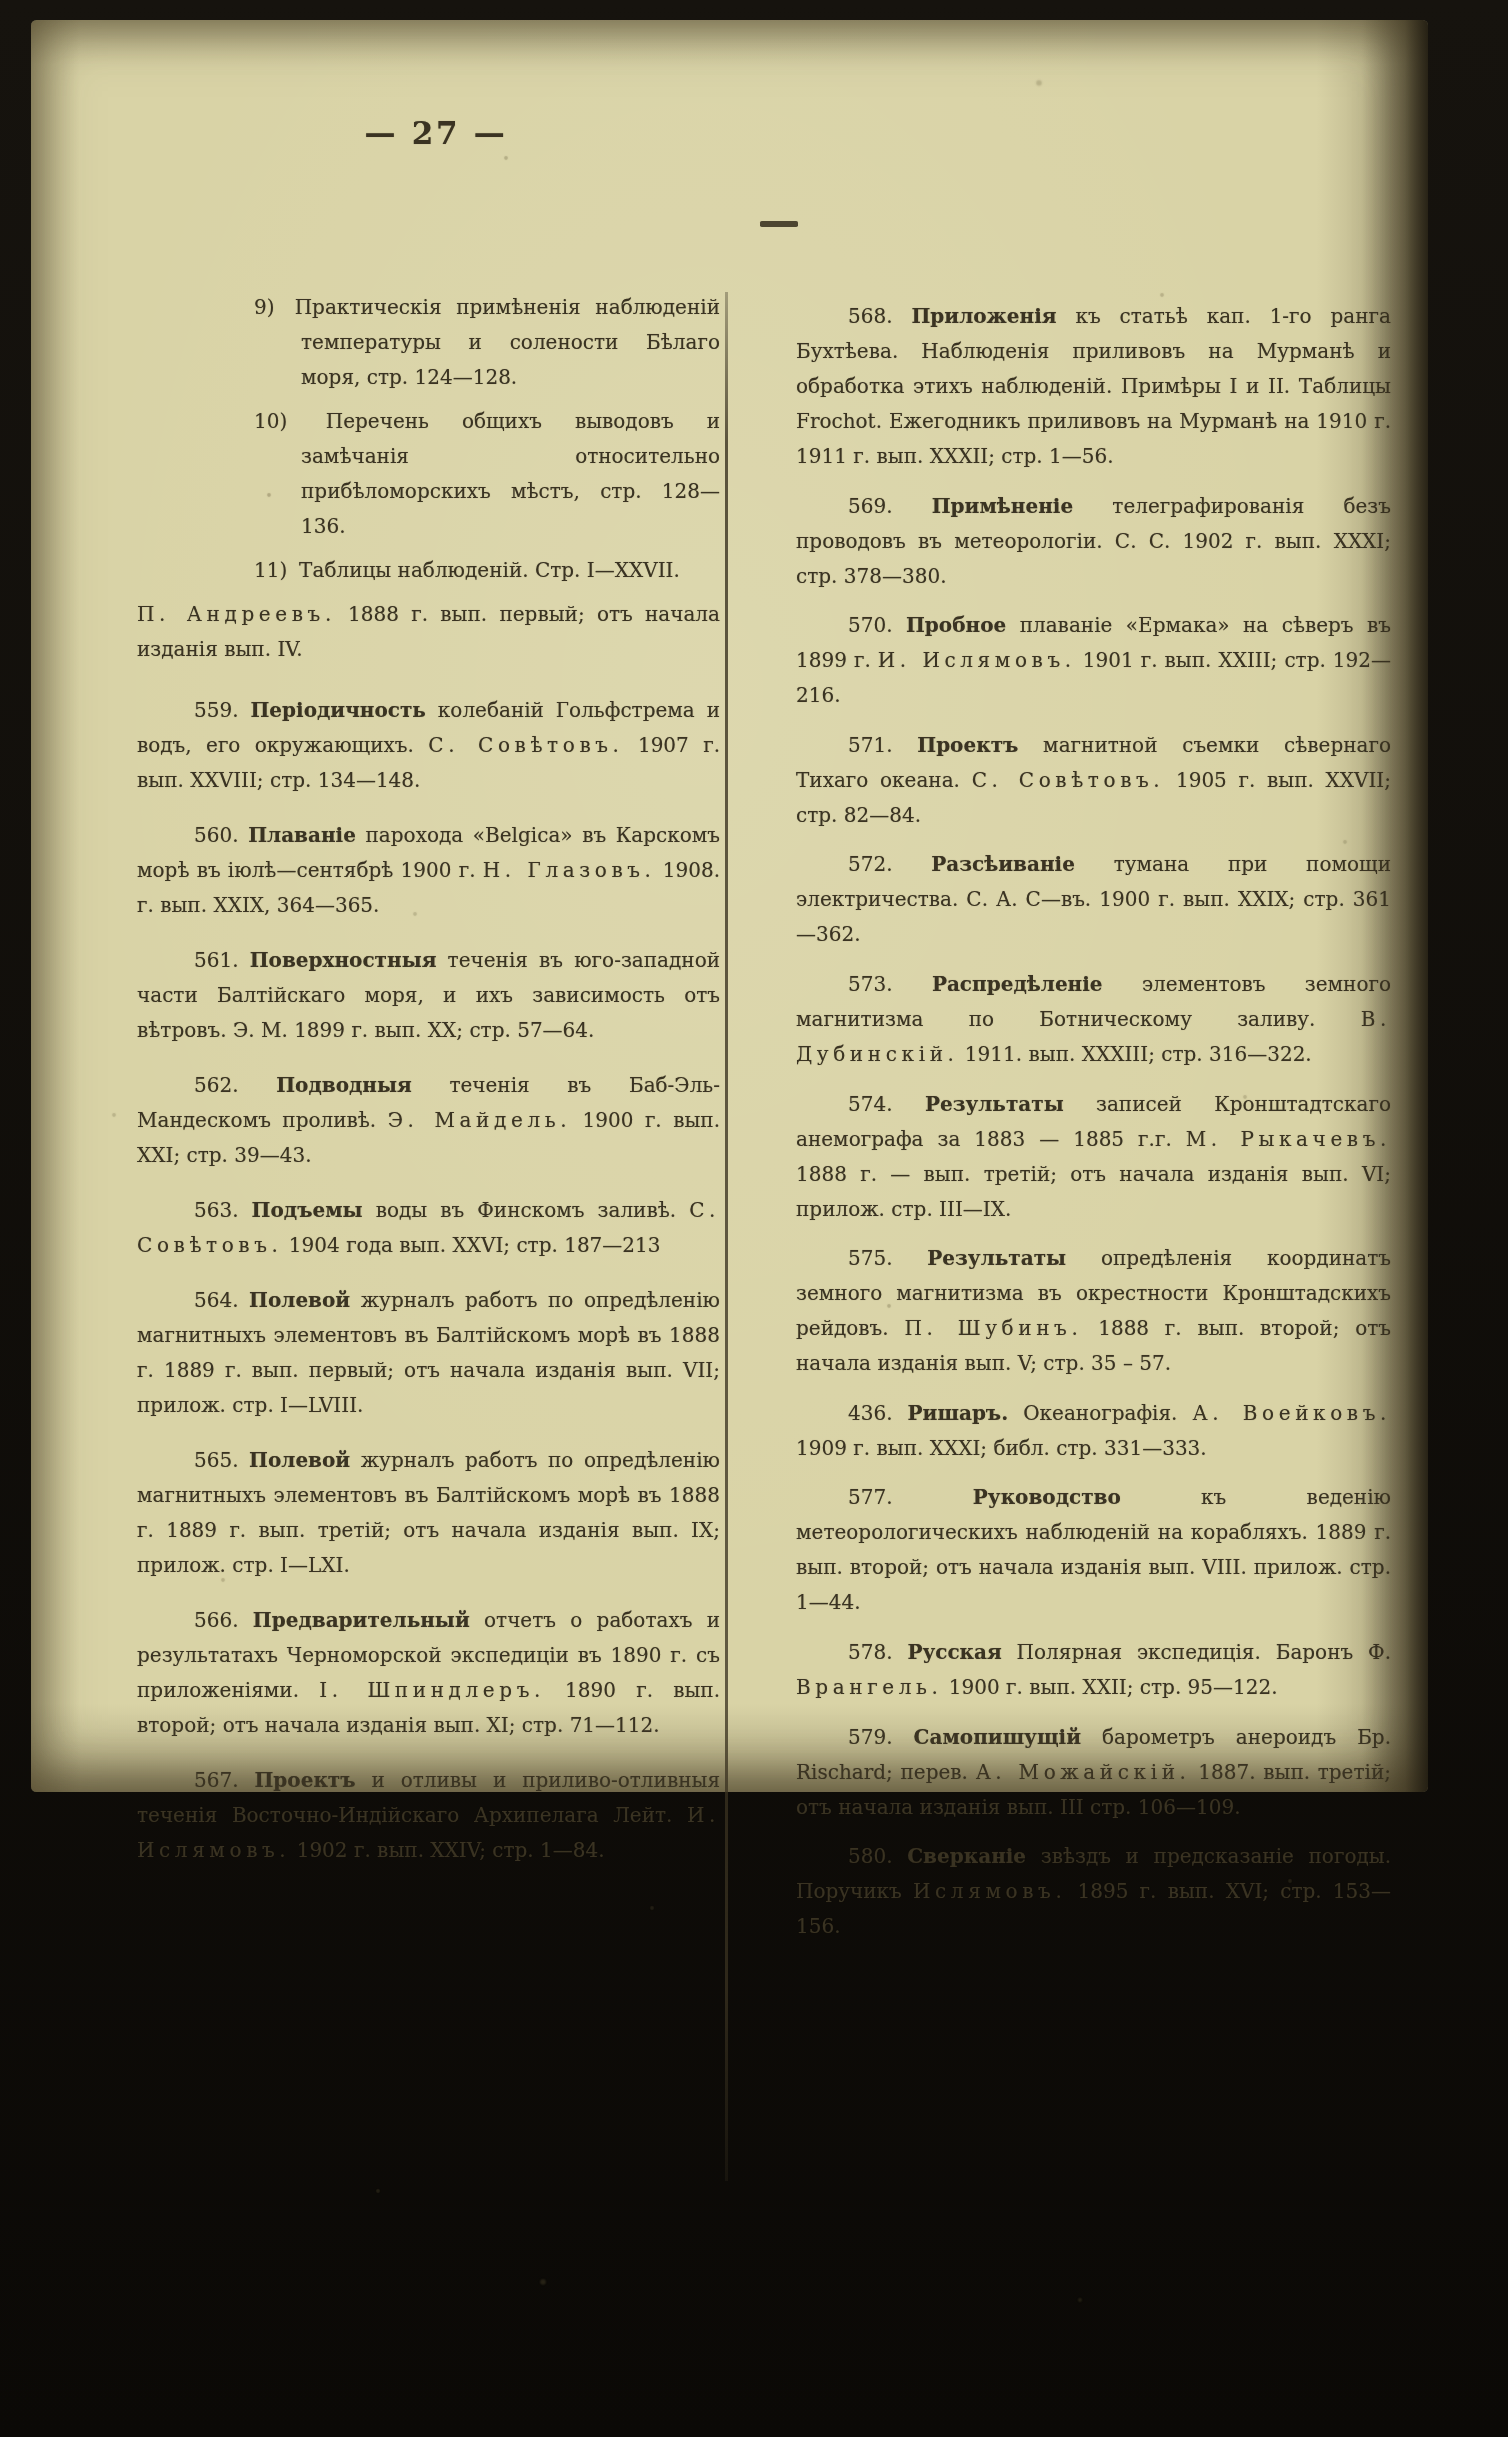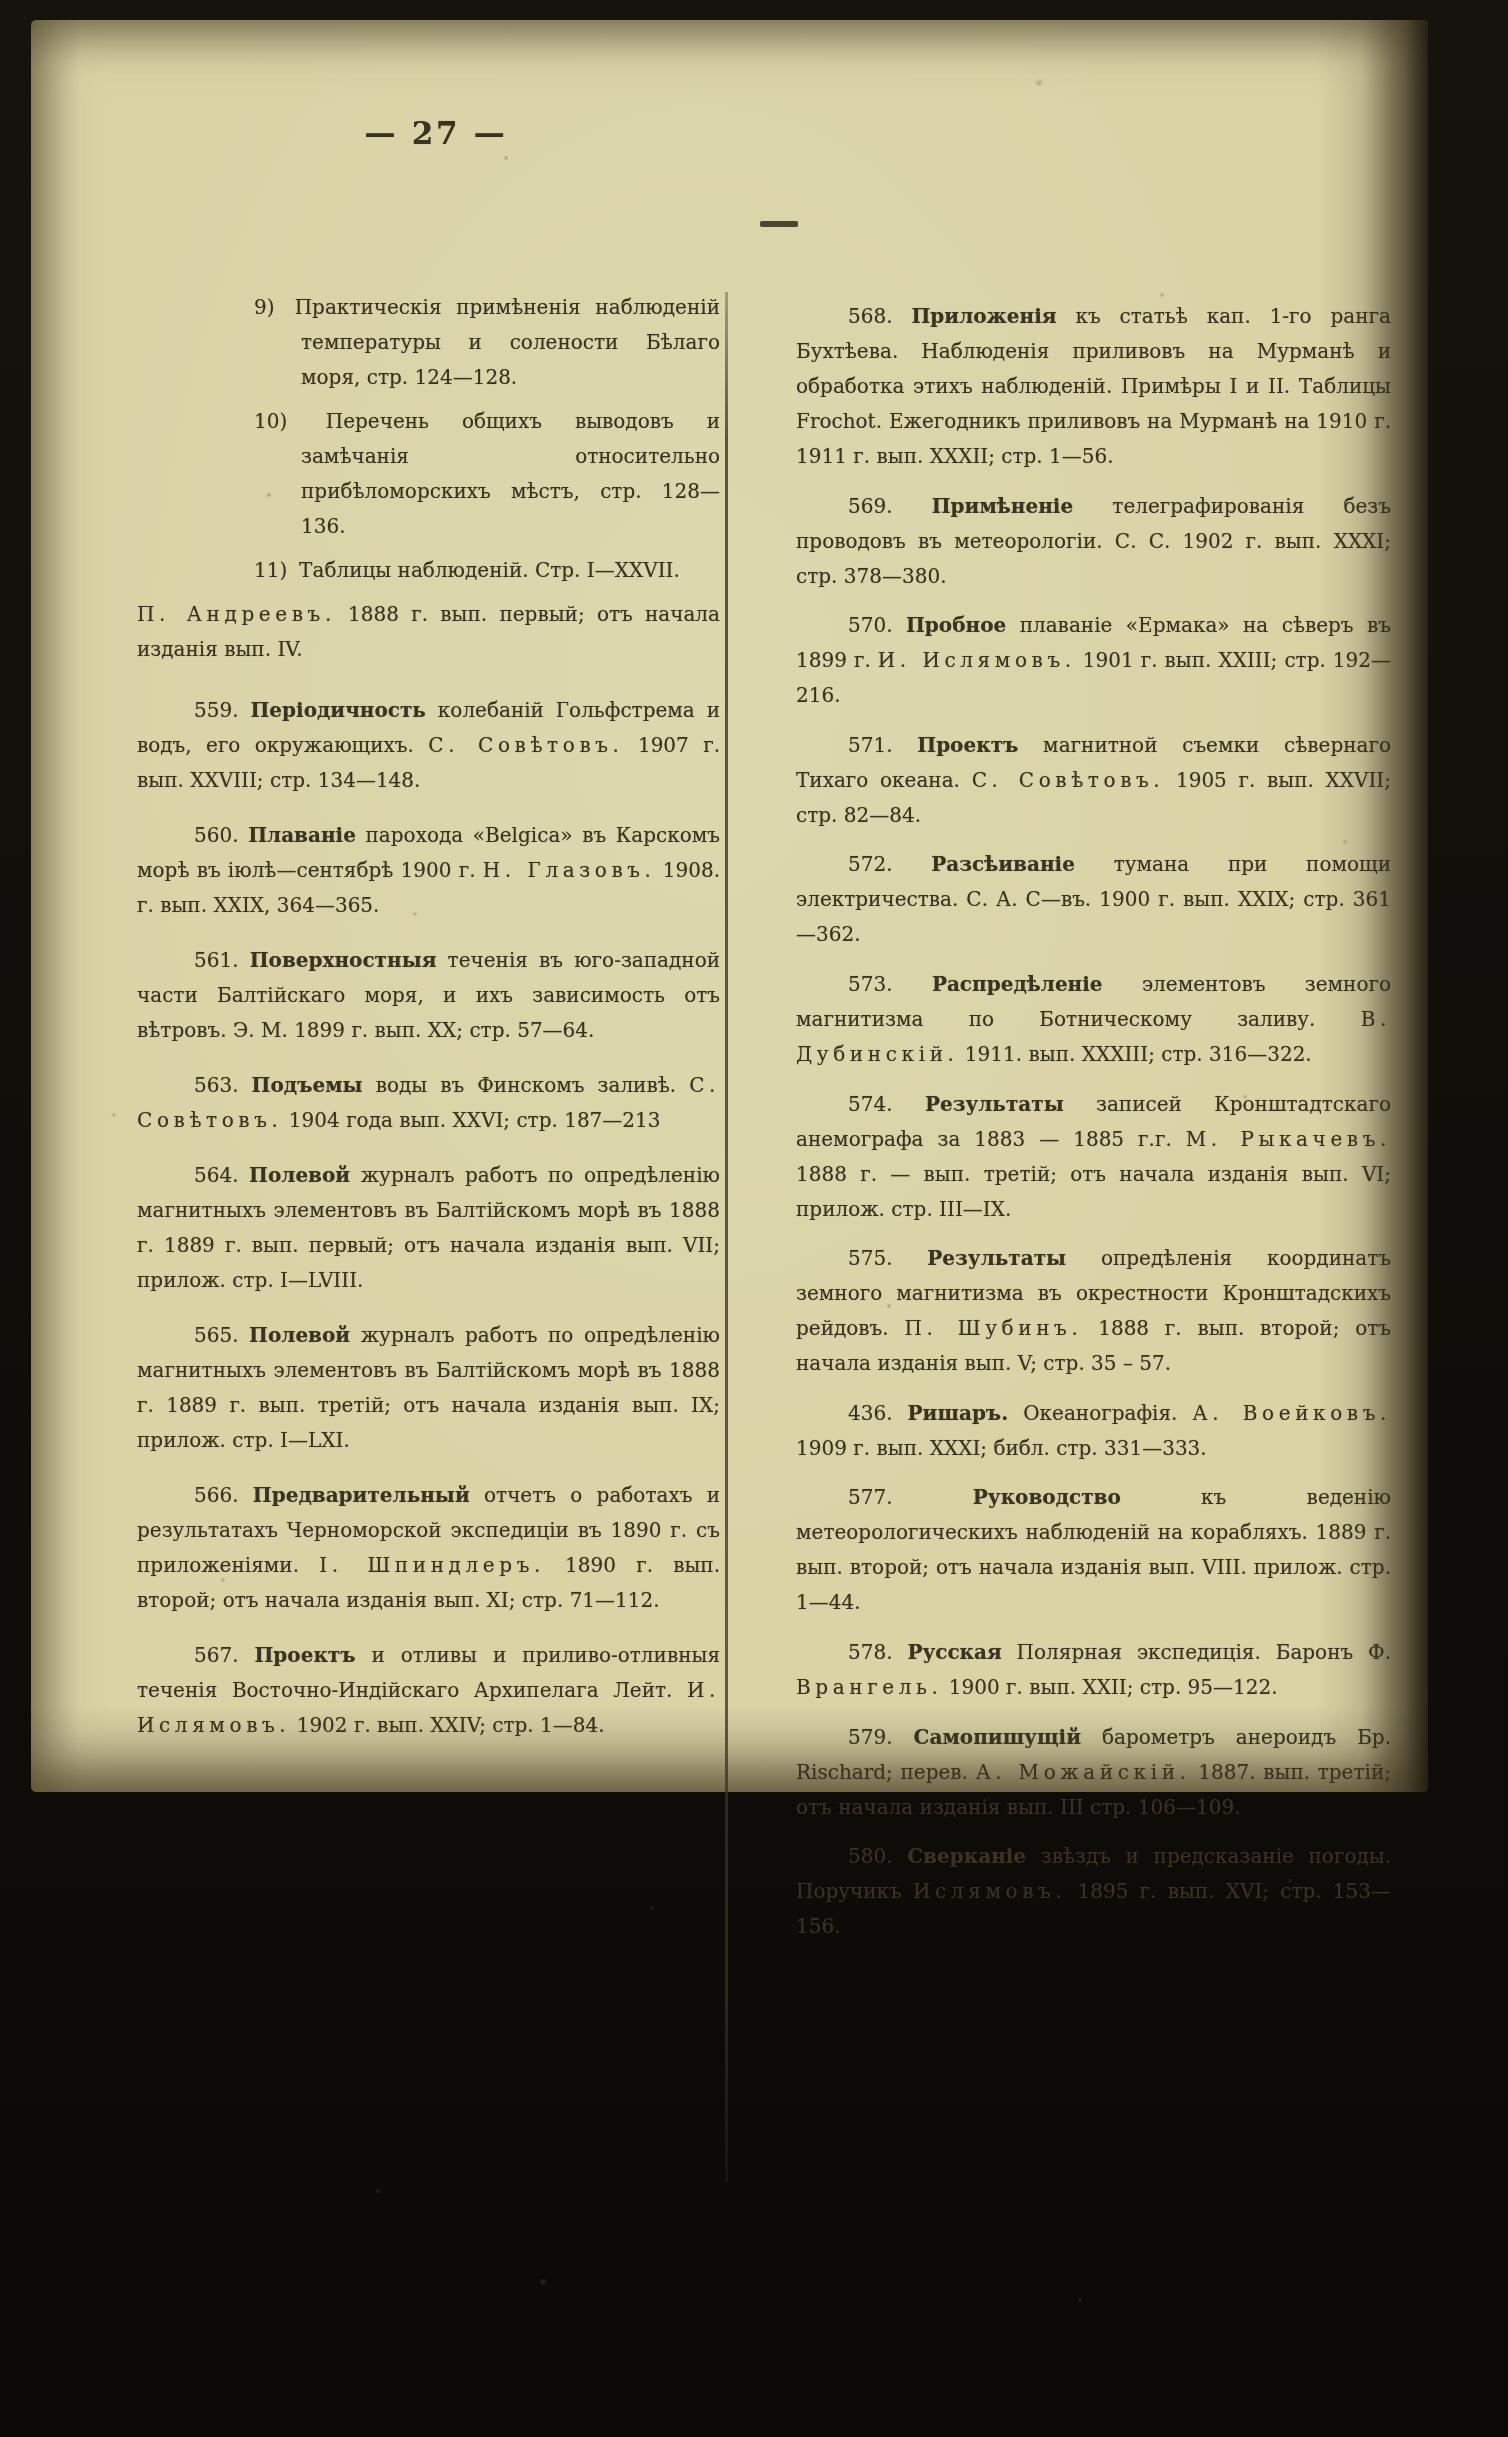--- a/index.html
+++ b/index.html
@@ -83,20 +83,21 @@
     <div>
         <p class="subitem"><span class="subnum">9)</span><span> Практическія примѣненія наблюденій температуры и солености Бѣлаго моря, стр. 124—128.</span></p>
         <p class="subitem"><span class="subnum">10)</span><span> Перечень общихъ выводовъ и замѣчанія относительно прибѣломорскихъ мѣстъ, стр. 128—136.</span></p>
         <p class="subitem"><span class="subnum">11)</span><span> Таблицы наблюденій. Стр. I—XXVII.</span></p>
       </div>
     <p class="closing"><span class="seg-sp">П. Андреевъ.</span><span class="seg-r"> 1888 г. вып. первый; отъ начала изданія вып. IV.</span></p>
     <div class="entries-left">
         <p class="entry"><span class="seg-num">559. </span><span class="seg-b">Періодичность</span><span class="seg-r"> колебаній Гольфстрема и водъ, его окружающихъ. </span><span class="seg-sp">С. Совѣтовъ.</span><span class="seg-r"> 1907 г. вып. XXVIII; стр. 134—148.</span></p>
         <p class="entry"><span class="seg-num">560. </span><span class="seg-b">Плаваніе</span><span class="seg-r"> парохода «Belgica» въ Карскомъ морѣ въ іюлѣ—сентябрѣ 1900 г. </span><span class="seg-sp">Н. Глазовъ.</span><span class="seg-r"> 1908. г. вып. XXIX, 364—365.</span></p>
         <p class="entry"><span class="seg-num">561. </span><span class="seg-b">Поверхностныя</span><span class="seg-r"> теченія въ юго-западной части Балтійскаго моря, и ихъ зависимость отъ вѣтровъ. Э. М. 1899 г. вып. XX; стр. 57—64.</span></p>
+        <p class="entry"><span class="seg-num">562. </span><span class="seg-b">Подводныя</span><span class="seg-r"> теченія въ Баб-Эль-Мандескомъ проливѣ. </span><span class="seg-sp">Э. Майдель.</span><span class="seg-r"> 1900 г. вып. XXI; стр. 39—43.</span></p>
         <p class="entry"><span class="seg-num">563. </span><span class="seg-b">Подъемы</span><span class="seg-r"> воды въ Финскомъ заливѣ. </span><span class="seg-sp">С. Совѣтовъ.</span><span class="seg-r"> 1904 года вып. XXVI; стр. 187—213</span></p>
         <p class="entry"><span class="seg-num">564. </span><span class="seg-b">Полевой</span><span class="seg-r"> журналъ работъ по опредѣленію магнитныхъ элементовъ въ Балтійскомъ морѣ въ 1888 г. 1889 г. вып. первый; отъ начала изданія вып. VII; прилож. стр. I—LVIII.</span></p>
         <p class="entry"><span class="seg-num">565. </span><span class="seg-b">Полевой</span><span class="seg-r"> журналъ работъ по опредѣленію магнитныхъ элементовъ въ Балтійскомъ морѣ въ 1888 г. 1889 г. вып. третій; отъ начала изданія вып. IX; прилож. стр. I—LXI.</span></p>
         <p class="entry"><span class="seg-num">566. </span><span class="seg-b">Предварительный</span><span class="seg-r"> отчетъ о работахъ и результатахъ Черноморской экспедиціи въ 1890 г. съ приложеніями. </span><span class="seg-sp">I. Шпиндлеръ.</span><span class="seg-r"> 1890 г. вып. второй; отъ начала изданія вып. XI; стр. 71—112.</span></p>
         <p class="entry"><span class="seg-num">567. </span><span class="seg-b">Проектъ</span><span class="seg-r"> и отливы и приливо-отливныя теченія Восточно-Индійскаго Архипелага Лейт. </span><span class="seg-sp">И. Ислямовъ.</span><span class="seg-r"> 1902 г. вып. XXIV; стр. 1—84.</span></p>
       </div>
   </div>
 
   <div class="col col-right">
     <div>

